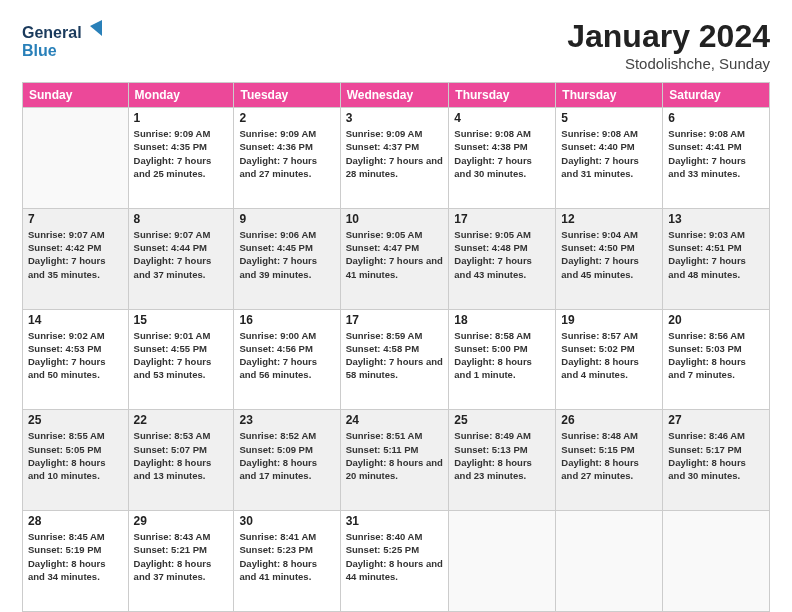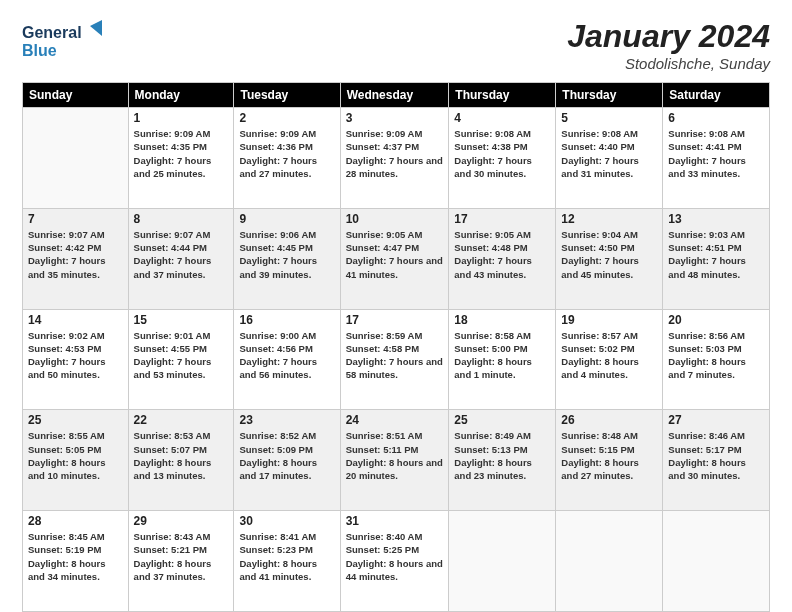--- a/index.html
+++ b/index.html
@@ -23,38 +23,37 @@
       align-items: flex-start;
       margin-bottom: 10px;
     }
     .logo {
       display: flex;
       flex-direction: column;
       align-items: flex-start;
     }
     .title-block {
       text-align: right;
-      font-style: italic;
     }
     .month-title {
       font-size: 32px;
       font-weight: bold;
       color: #222;
     }
     .location {
       font-size: 15px;
       color: #444;
     }
     .calendar-table {
       width: 100%;
       border-collapse: collapse;
       flex: 1;
     }
     .calendar-table th {
-      background-color: #000000;
+      background-color: #ec4899;
       color: #fff;
       font-size: 12px;
       font-weight: bold;
       text-align: left;
       padding: 5px 6px;
       border: 1px solid #ccc;
     }
     .calendar-table td {
       border: 1px solid #ccc;
       vertical-align: top;

